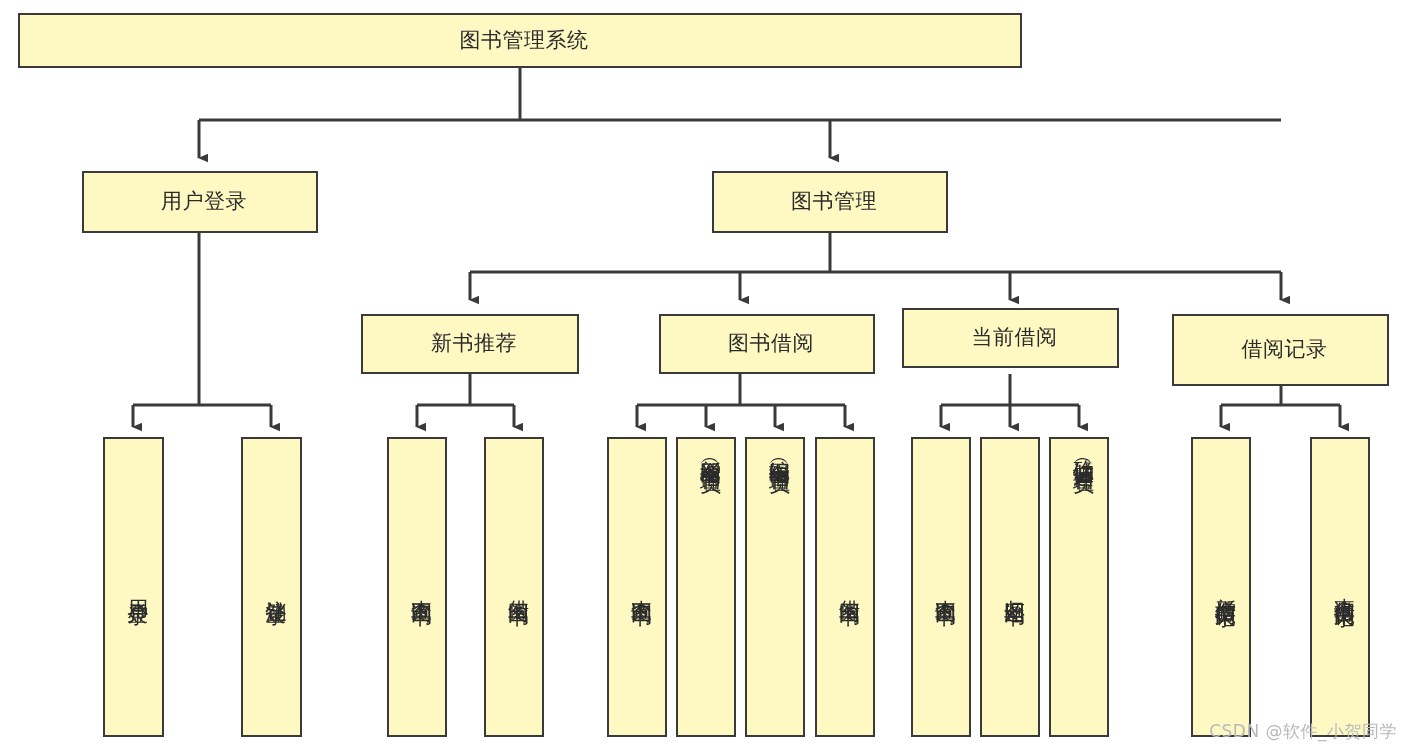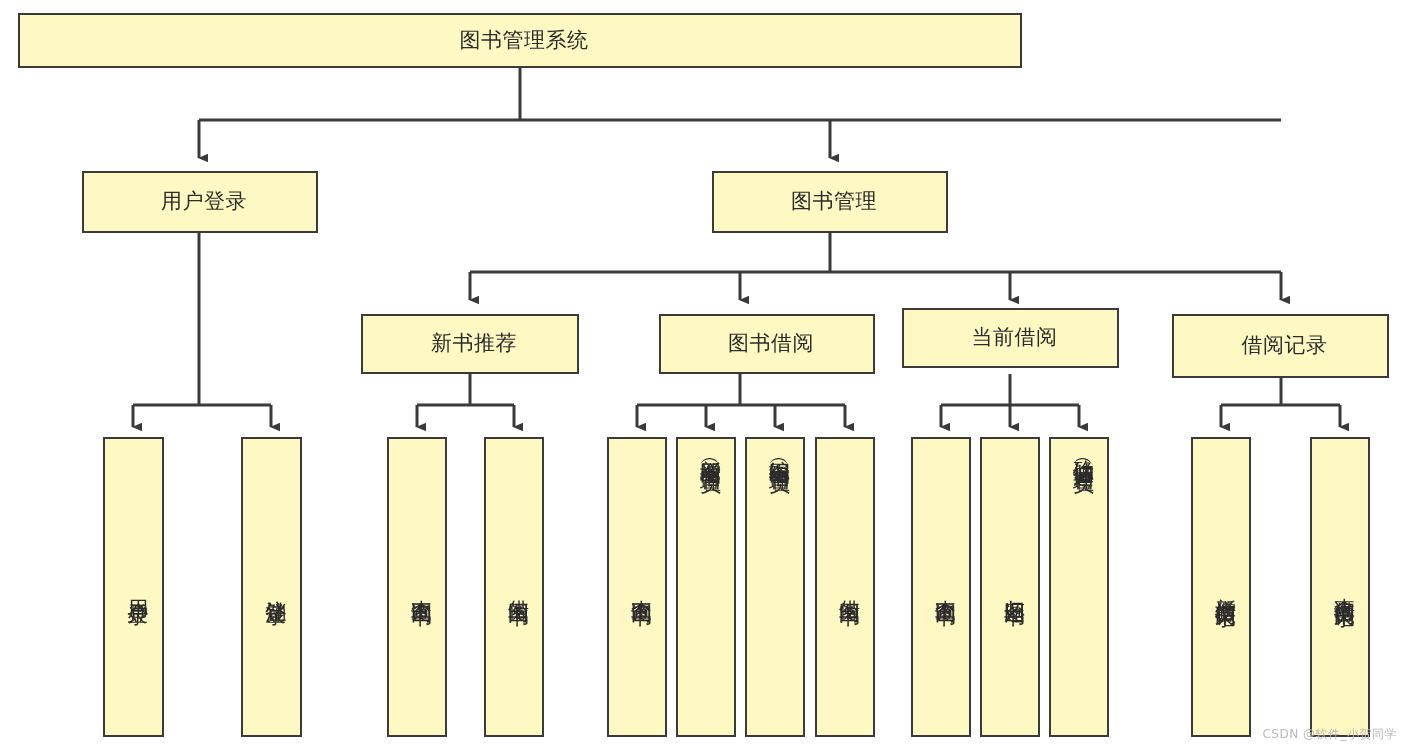--- a/index.html
+++ b/index.html
@@ -59,21 +59,21 @@
     white-space: nowrap;
   }
   .node.leaf.centered {
     align-items: center;
     padding-top: 0;
   }
   .watermark {
     position: absolute;
     right: 8px;
     bottom: 4px;
-    font-size: 12px;
+    font-size: 17px;
     color: #b9b9b9;
     white-space: nowrap;
     letter-spacing: 0.5px;
   }
 </style>
 </head>
 <body>
 
 <div id="canvas">
 
@@ -140,21 +140,21 @@
 
   <div class="node" style="left:361px; top:314px; width:218px; height:60px;">
     <span class="node-label">新书推荐</span>
   </div>
   <div class="node" style="left:632px; top:314px; width:216px; height:60px;margin-left:27px;">
     <span class="node-label">图书借阅</span>
   </div>
   <div class="node" style="left:902px; top:308px; width:217px; height:60px;">
     <span class="node-label">当前借阅</span>
   </div>
-  <div class="node" style="left:1172px; top:314px; width:217px; height:64px;">
+  <div class="node" style="left:1172px; top:314px; width:217px; height:72px;">
     <span class="node-label">借阅记录</span>
   </div>
 
   <div class="node leaf centered" style="left:103px; top:437px; width:61px; height:300px;">
     <span class="node-label">用户登录</span>
   </div>
   <div class="node leaf centered" style="left:241px; top:437px; width:61px; height:300px;">
     <span class="node-label">注销登录</span>
   </div>
 

